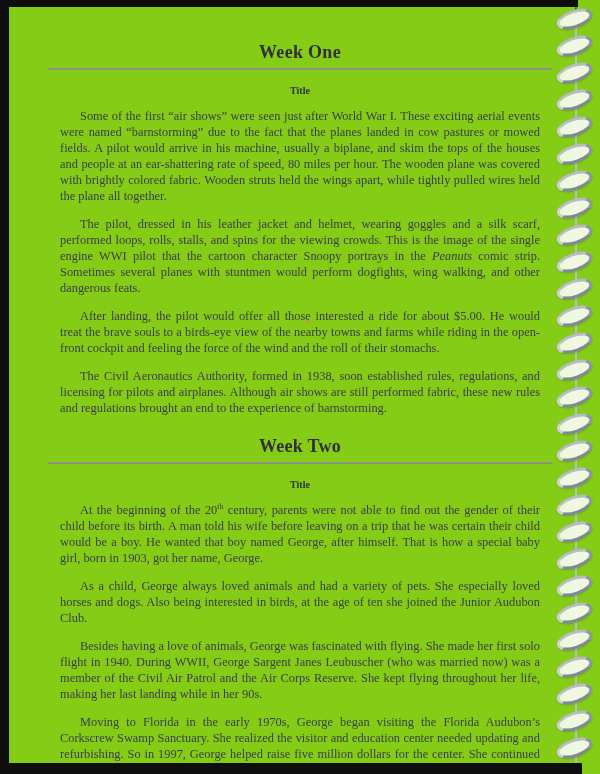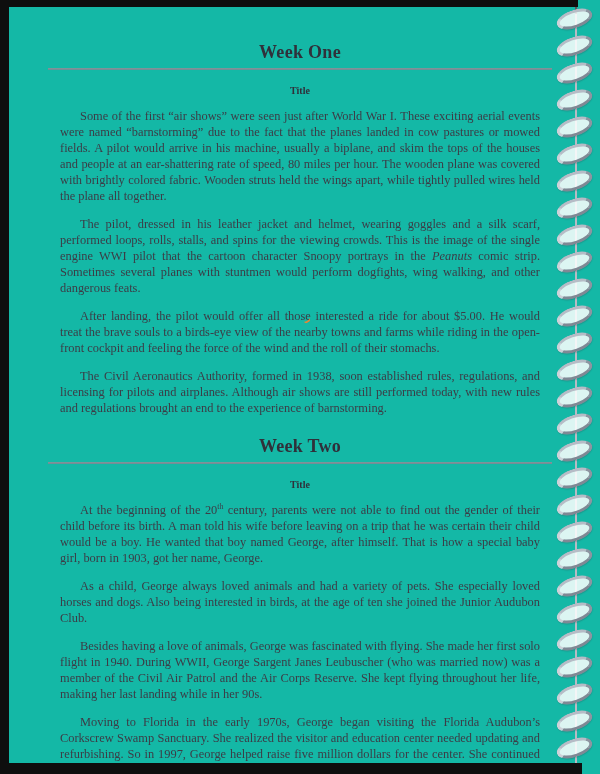--- a/index.html
+++ b/index.html
@@ -1,19 +1,19 @@
 <!DOCTYPE html>
 <html><head>
 <meta charset="utf-8">
 <style>
   html,body{margin:0;padding:0;background:#ffffff;}
   .canvas{
     position:relative;
     width:600px;height:774px;
-    background:#14b8a6;
+    background:#84cc16;
     overflow:hidden;
     font-family:"Liberation Serif","DejaVu Serif",serif;
   }
   
   .frame-left{position:absolute;left:0;top:0;width:9px;height:774px;background:var(--c-frame,#0e0e0e);z-index:5;}
   .frame-top{position:absolute;left:0;top:0;width:578px;height:7px;background:var(--c-frame,#0e0e0e);z-index:5;}
   .frame-bottom{position:absolute;left:0;top:763px;width:582px;height:11px;background:var(--c-frame,#0e0e0e);z-index:5;}
   
   .page-edge{
     position:absolute;left:575px;top:0;width:2px;height:763px;
@@ -88,21 +88,21 @@
 
   <div class="content">
 
     <section class="section1">
       <h1 class="section-heading">Week One</h1>
       <div class="titlebar"></div>
       <div class="title-label">Title</div>
       <p class="body-para"><span>Some of the first “air shows” were seen just after World War I. These exciting aerial events were named “barnstorming” due to the fact that the planes landed in cow pastures or mowed fields. A pilot would arrive in his machine, usually a biplane, and skim the tops of the houses and people at an ear-shattering rate of speed, 80 miles per hour. The wooden plane was covered with brightly colored fabric. Wooden struts held the wings apart, while tightly pulled wires held the plane all together.</span></p>
       <p class="body-para"><span>The pilot, dressed in his leather jacket and helmet, wearing goggles and a silk scarf, performed loops, rolls, stalls, and spins for the viewing crowds. This is the image of the single engine WWI pilot that the cartoon character Snoopy portrays in the </span><i>Peanuts</i><span> comic strip. Sometimes several planes with stuntmen would perform dogfights, wing walking, and other dangerous feats.</span></p>
       <p class="body-para"><span>After landing, the pilot would offer all those interested a ride for about $5.00. He would treat the brave souls to a birds-eye view of the nearby towns and farms while riding in the open-front cockpit and feeling the force of the wind and the roll of their stomachs.</span></p>
-      <p class="body-para"><span>The Civil Aeronautics Authority, formed in 1938, soon established rules, regulations, and licensing for pilots and airplanes. Although air shows are still performed today, with new rules and regulations brought an end to the experience of barnstorming.</span></p>
+      <p class="body-para"><span>The Civil Aeronautics Authority, formed in 1938, soon established rules, regulations, and licensing for pilots and airplanes. Although air shows are still performed fabric, these new rules and regulations brought an end to the experience of barnstorming.</span></p>
     </section>
 
     <section class="section2">
       <h1 class="section-heading">Week Two</h1>
       <div class="titlebar"></div>
       <div class="title-label">Title</div>
       <p class="body-para"><span>At the beginning of the 20</span><sup>th</sup><span> century, parents were not able to find out the gender of their child before its birth. A man told his wife before leaving on a trip that he was certain their child would be a boy. He wanted that boy named George, after himself. That is how a special baby girl, born in 1903, got her name, George.</span></p>
       <p class="body-para"><span>As a child, George always loved animals and had a variety of pets. She especially loved horses and dogs. Also being interested in birds, at the age of ten she joined the Junior Audubon Club.</span></p>
       <p class="body-para"><span>Besides having a love of animals, George was fascinated with flying. She made her first solo flight in 1940. During WWII, George Sargent Janes Leubuscher (who was married now) was a member of the Civil Air Patrol and the Air Corps Reserve. She kept flying throughout her life, making her last landing while in her 90s.</span></p>
       <p class="body-para"><span>Moving to Florida in the early 1970s, George began visiting the Florida Audubon’s Corkscrew Swamp Sanctuary. She realized the visitor and education center needed updating and refurbishing. So in 1997, George helped raise five million dollars for the center. She continued to enjoy being an Auduboner, to teach young people about nature, and to raise money for Audubon ventures until her death in December 2006. George had no inhibitions about having a boy’s name.</span></p>

